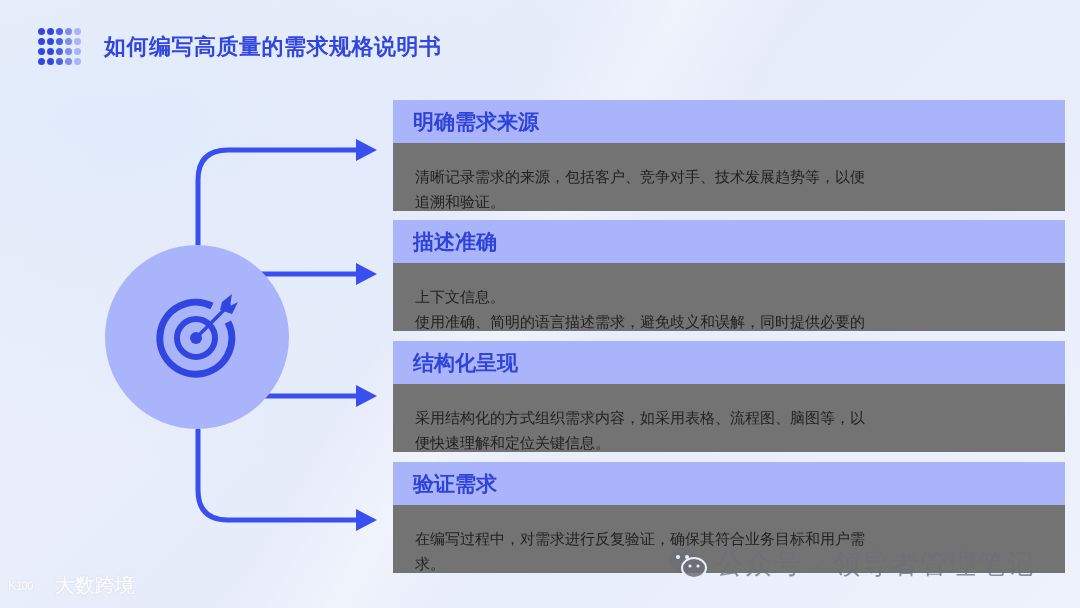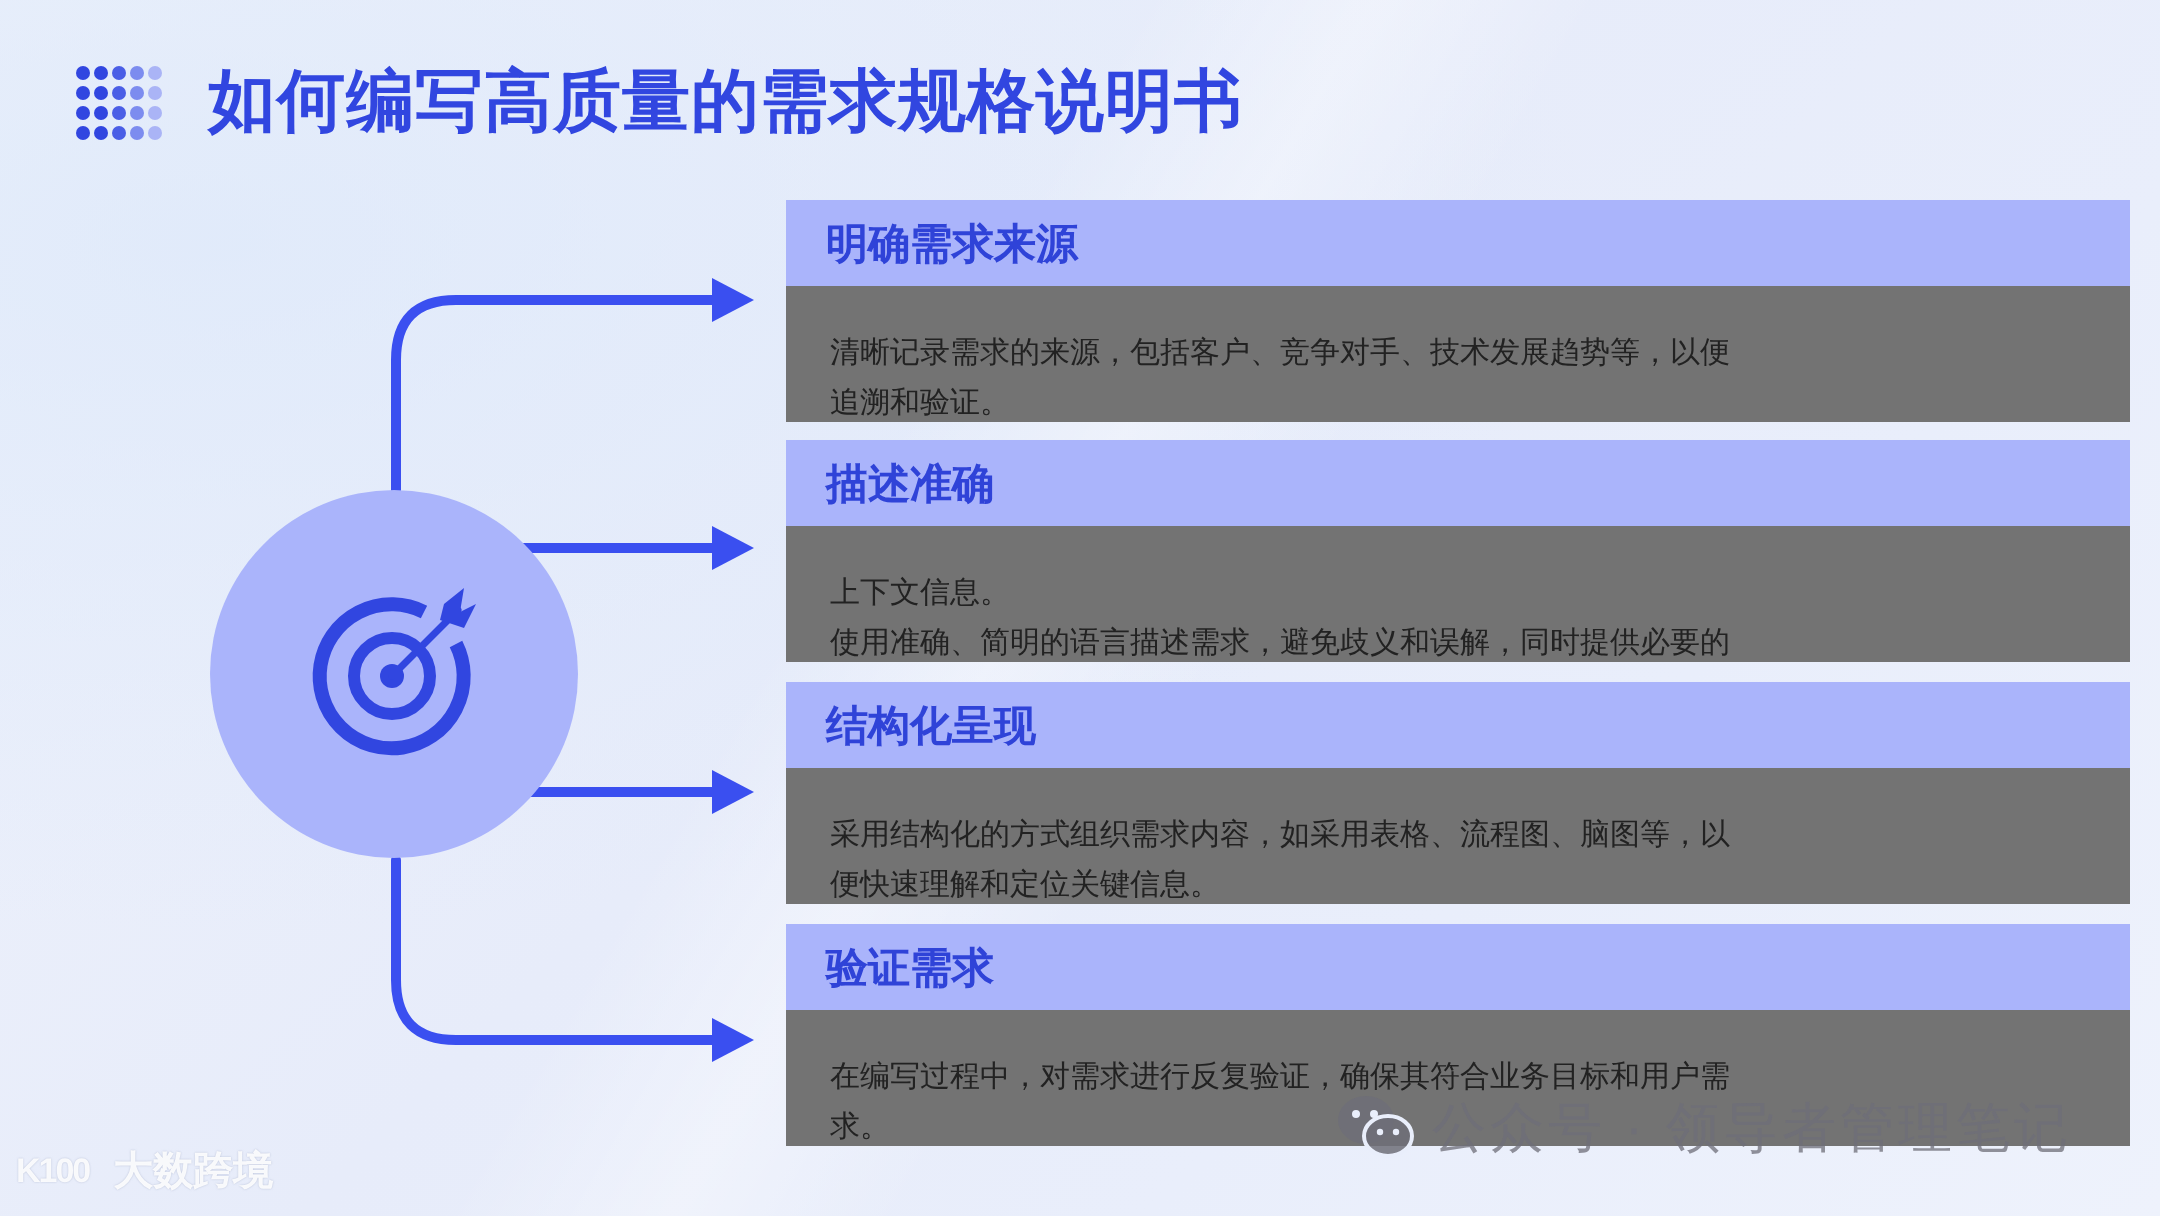--- a/index.html
+++ b/index.html
@@ -11,21 +11,21 @@
   }
   .sheen {
     position:absolute; left:0; top:0; width:1080px; height:608px; pointer-events:none;
     background:
       linear-gradient(120deg, rgba(255,255,255,0) 40%, rgba(255,255,255,0.35) 48%, rgba(255,255,255,0) 56%),
       radial-gradient(ellipse at 10% 20%, rgba(220,232,250,0.7), rgba(220,232,250,0) 50%);
   }
   .header { position:absolute; left:38px; top:28px; display:flex; align-items:center; }
   .dots { display:grid; grid-template-columns: repeat(5, 8px); grid-row-gap:3px; grid-column-gap:1px; margin-right:22px; }
   .dot { width:7px; height:7px; border-radius:50%; }
-  .title { font-size:34px; font-weight:bold; color:#3146e0; letter-spacing:0.5px; }
+  .title { font-size:22px; font-weight:bold; color:#3146e0; letter-spacing:0.5px; }
 
   .diagram { position:absolute; left:0; top:0; }
 
   .card { position:absolute; left:393px; width:672px; }
   .card-head {
     height:43px; background:#aab4fb; display:flex; align-items:center;
     padding-left:20px; font-size:21px; font-weight:bold; color:#2f43d8;
   }
   .card-body {
     background:#737373; padding:21px 20px 0 22px; height:68px;
@@ -135,15 +135,15 @@
     <ellipse cx="26" cy="21" rx="12" ry="10" fill="rgba(110,110,120,0.85)" stroke="#e9eefb" stroke-width="2"></ellipse>
     <circle cx="10" cy="10" r="2" fill="#e9eefb"></circle>
       <circle cx="19" cy="10" r="2" fill="#e9eefb"></circle>
     <circle cx="22" cy="19" r="1.6" fill="#e9eefb"></circle>
       <circle cx="30" cy="19" r="1.6" fill="#e9eefb"></circle>
   </svg>
   <span>公众号 · 领导者管理笔记</span>
 </div>
 
 <div class="footer-logo">
-  <span style="font-size:17px;margin-right:12px;letter-spacing:-1px;">K100</span>
+  <span style="font-size:12px;margin-right:22px;letter-spacing:-1px;">K100</span>
   <span>大数跨境</span>
 </div>
 
 </body></html>

